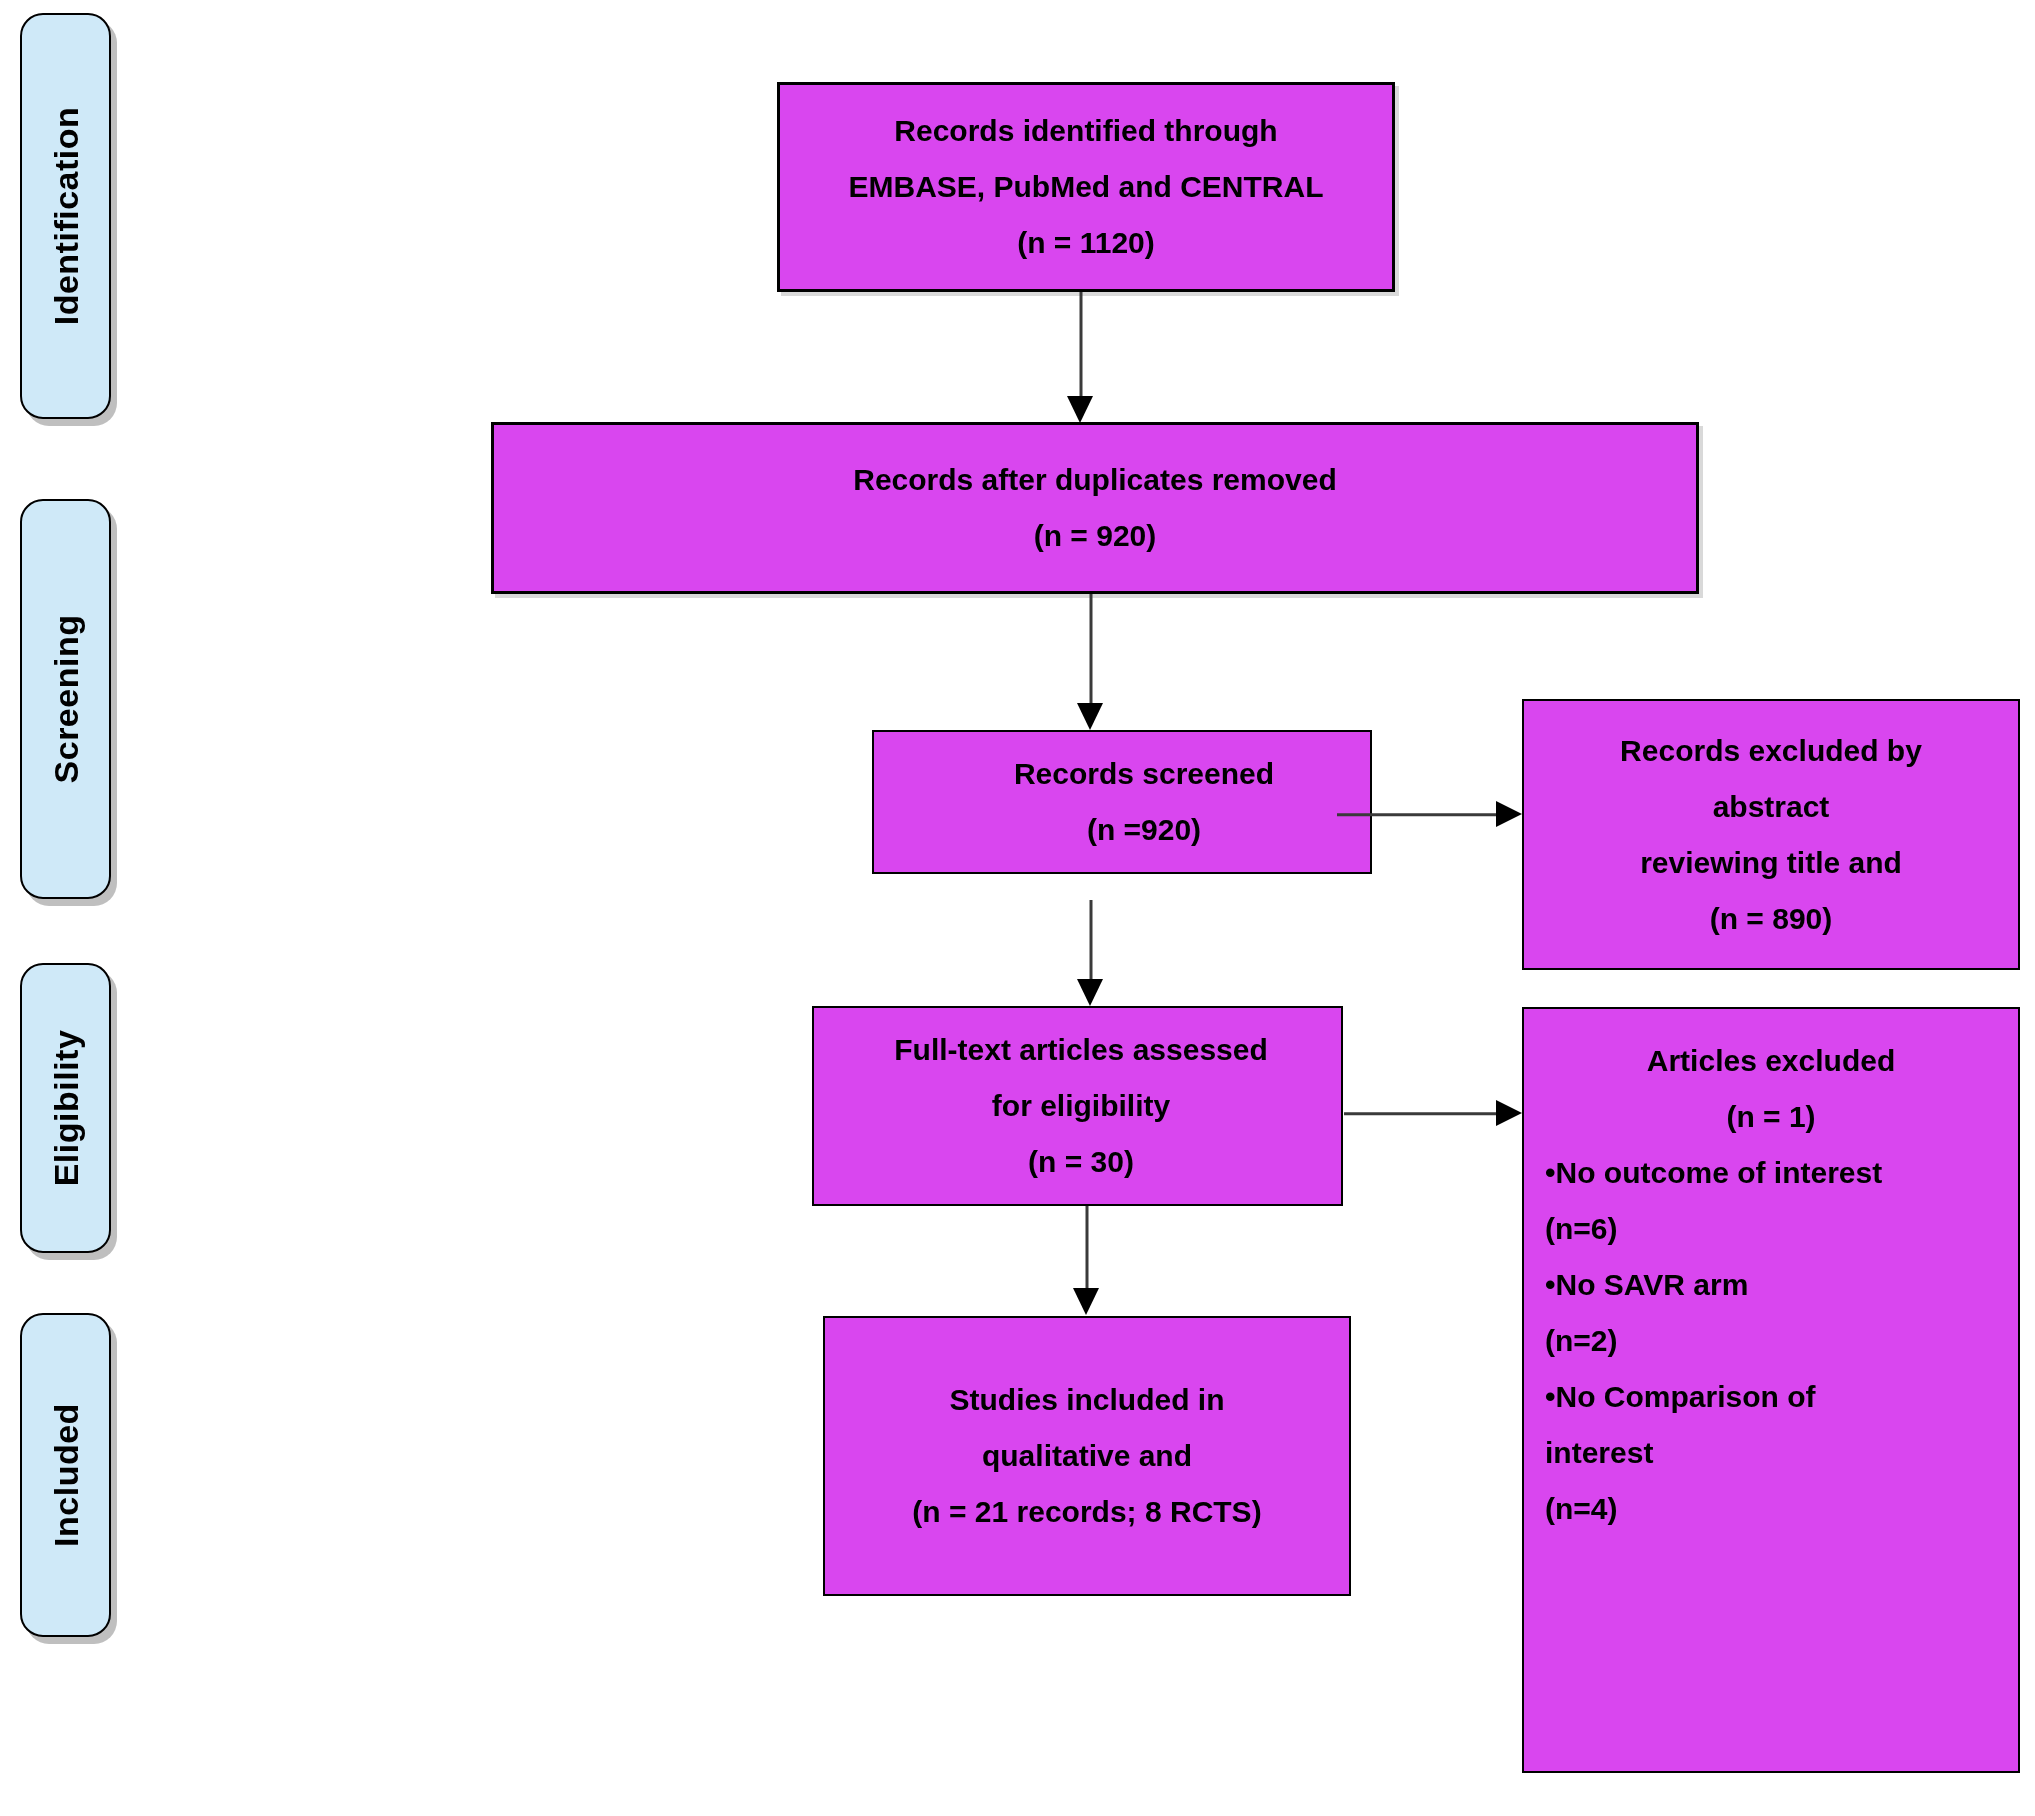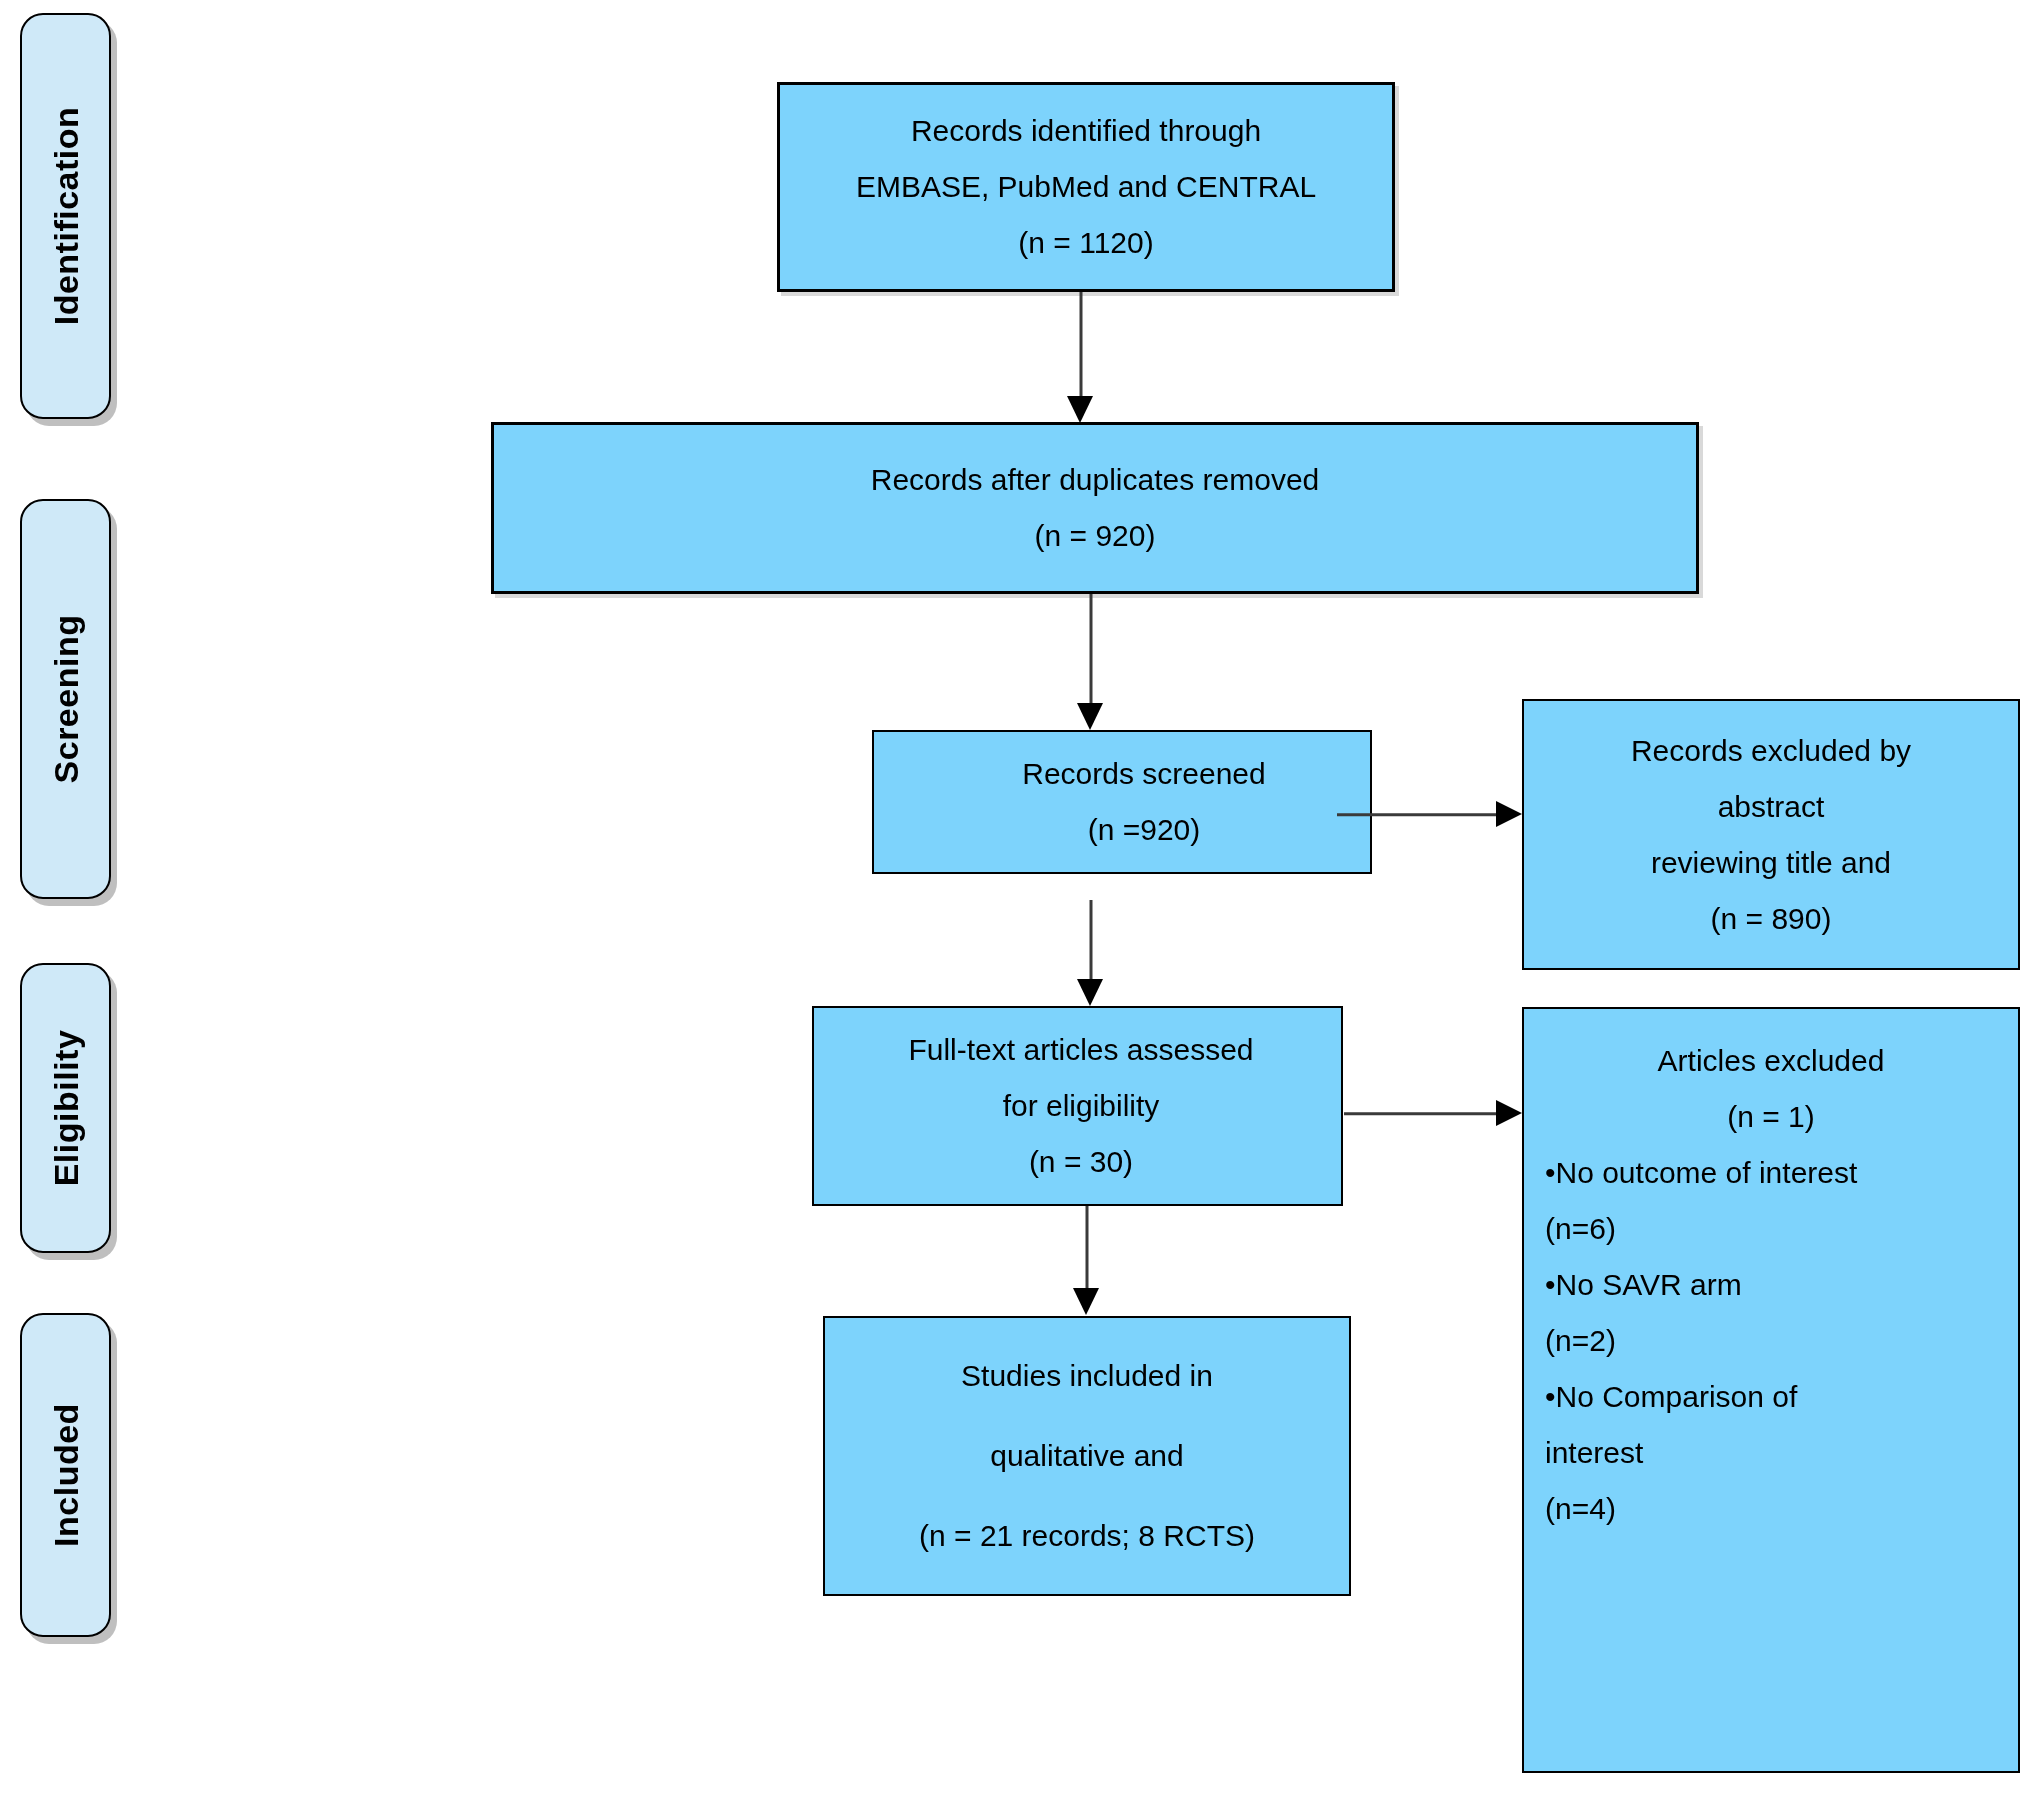--- a/index.html
+++ b/index.html
@@ -39,38 +39,39 @@
     letter-spacing: 0.5px;
   }
   .stage-identification { top: 12.5px;  height: 406px; }
   .stage-screening      { top: 499px; height: 400px; }
   .stage-eligibility    { top: 963px;height: 290px; }
   .stage-included       { top: 1313px;height: 324px; }
 
   
   .fbox {
     position: absolute;
-    background: #7dd3fc;
+    background: #d946ef;
     border: 2.5px solid #000000;
     box-sizing: border-box;
     display: flex;
     flex-direction: column;
     align-items: center;
     justify-content: center;
     text-align: center;
     font-size: 30px;
     line-height: 56px;
+    font-weight: bold;
   }
   .fbox span { display: block; width: 100%; }
 
   .box-identified        { left: 777px; top: 82px;  width: 618px; height: 210px; border-width: 3px; box-shadow: 4px 4px 0 #d9d9d9; }
   .box-after-duplicates  { left: 491px;  top: 422px;  width: 1208px; height: 172px; border-width: 3px; box-shadow: 4px 4px 0 #d9d9d9; }
   .box-screened          { left: 872px; top: 730px; width: 500px; height: 144px; padding-left: 44px; }
   .box-full-text         { left: 812px; top: 1006px; width: 531px; height: 200px; padding-left: 7px; }
-  .box-included-studies  { left: 823px; top: 1316px; width: 528px; height: 280px; gap: 24px; }
+  .box-included-studies  { left: 823px; top: 1316px; width: 528px; height: 280px; }
   .box-excluded-title    { left: 1522px; top: 699px; width: 498px;  height: 271px; }
 
   .box-articles-excluded {
     left: 1522px; top: 1007px; width: 498px; height: 766px;
     justify-content: flex-start;
     padding-top: 24px;
   }
   .box-articles-excluded .reason {
     text-align: left;
     padding-left: 21px;

